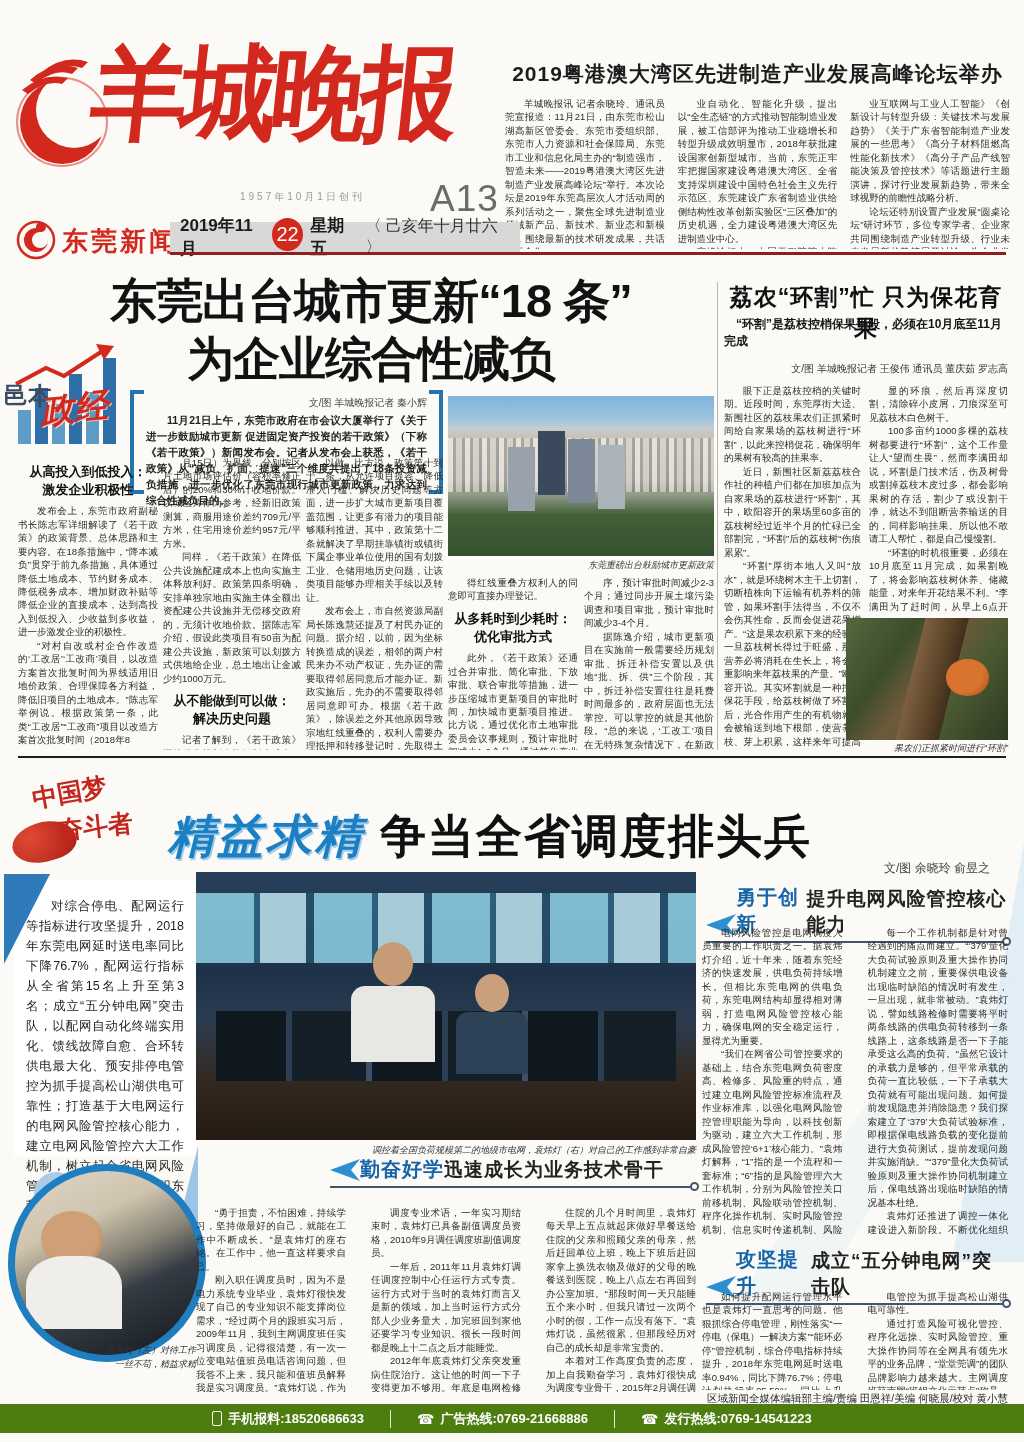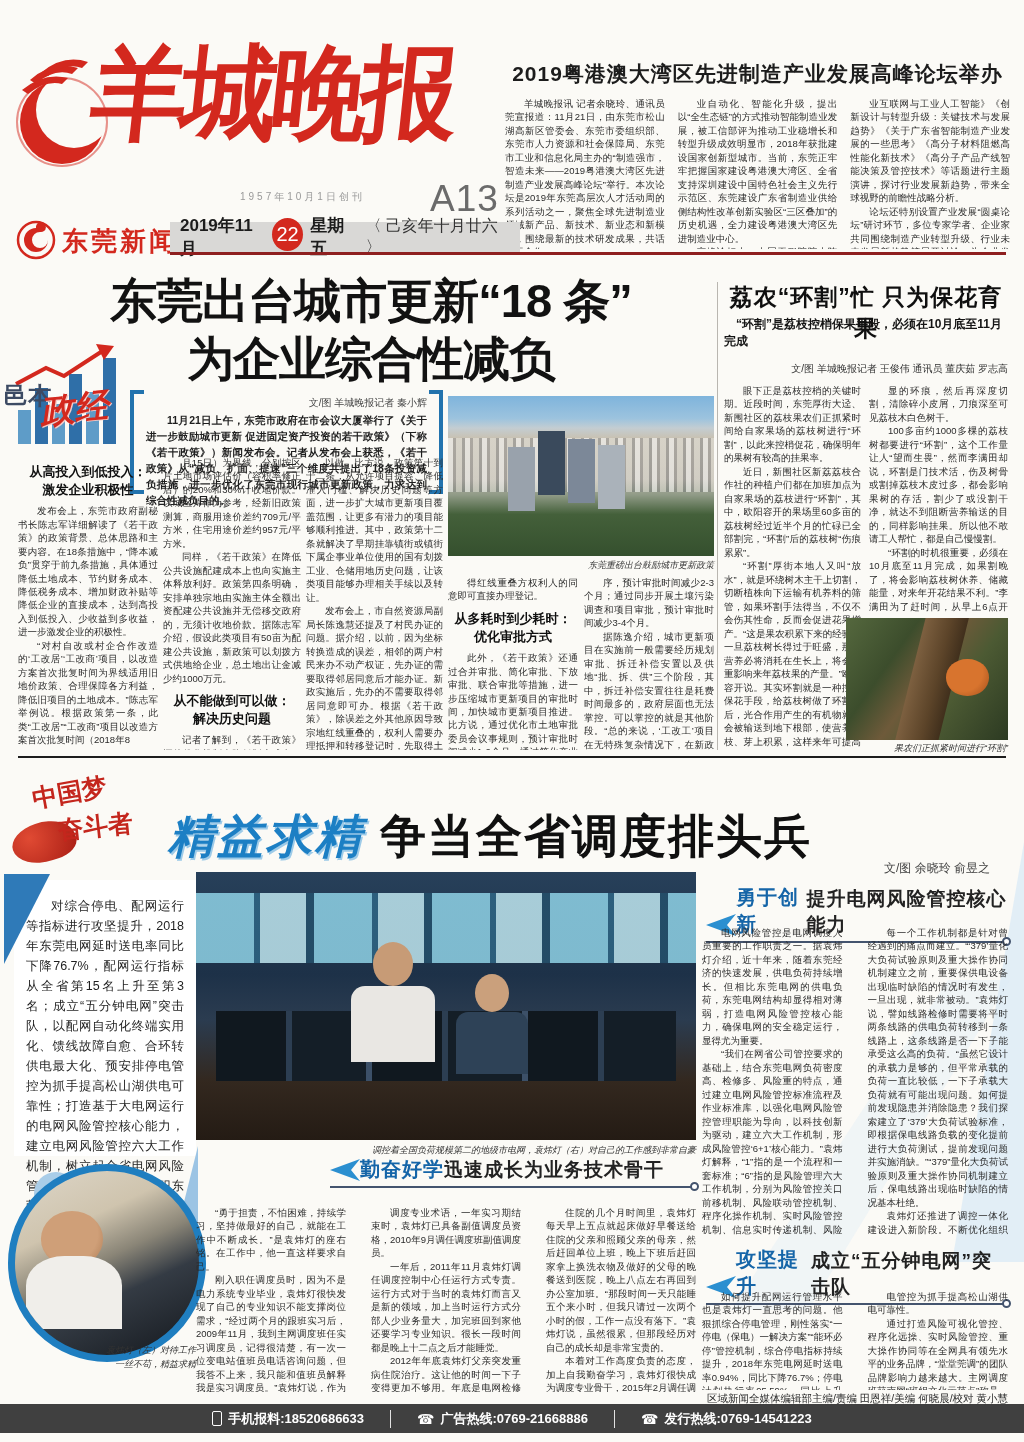--- a/index.html
+++ b/index.html
@@ -129,21 +129,21 @@
   .h-innovate{left:706px;top:884px;width:302px;}
   .h-study{left:330px;top:1156px;width:366px;}
   .h-assault{left:706px;top:1246px;width:302px;}
   .cols{display:flex;gap:25px;}
   .cols .col{flex:1;height:100%;}
   .innovate-cols{left:702px;top:926px;width:306px;height:312px;}
   .study-cols{left:196px;top:1206px;width:500px;height:186px;}
   .assault-cols{left:702px;top:1290px;width:306px;height:100px;}
   .credits{left:196px;top:1392px;width:812px;text-align:right;font-size:10.5px;color:#2a2a2a;}
   
-  .footer-bar{left:0;top:1404px;width:1024px;height:29px;background:#404040;display:flex;align-items:center;justify-content:center;}
+  .footer-bar{left:0;top:1404px;width:1024px;height:29px;background:#4d7c0f;display:flex;align-items:center;justify-content:center;}
   .foot-item{display:flex;align-items:center;gap:6px;color:#fff;font-size:13px;font-weight:bold;padding:0 26px;height:18px;}
   .foot-item + .foot-item{border-left:1px solid rgba(255,255,255,.85);}
   .mobile-glyph{display:inline-block;width:8px;height:13px;border:1.4px solid #fff;border-radius:2px;}
   .phone-glyph{font-size:14px;line-height:1;}
 </style>
 </head>
 <body>
 
 <div id="page">
 

